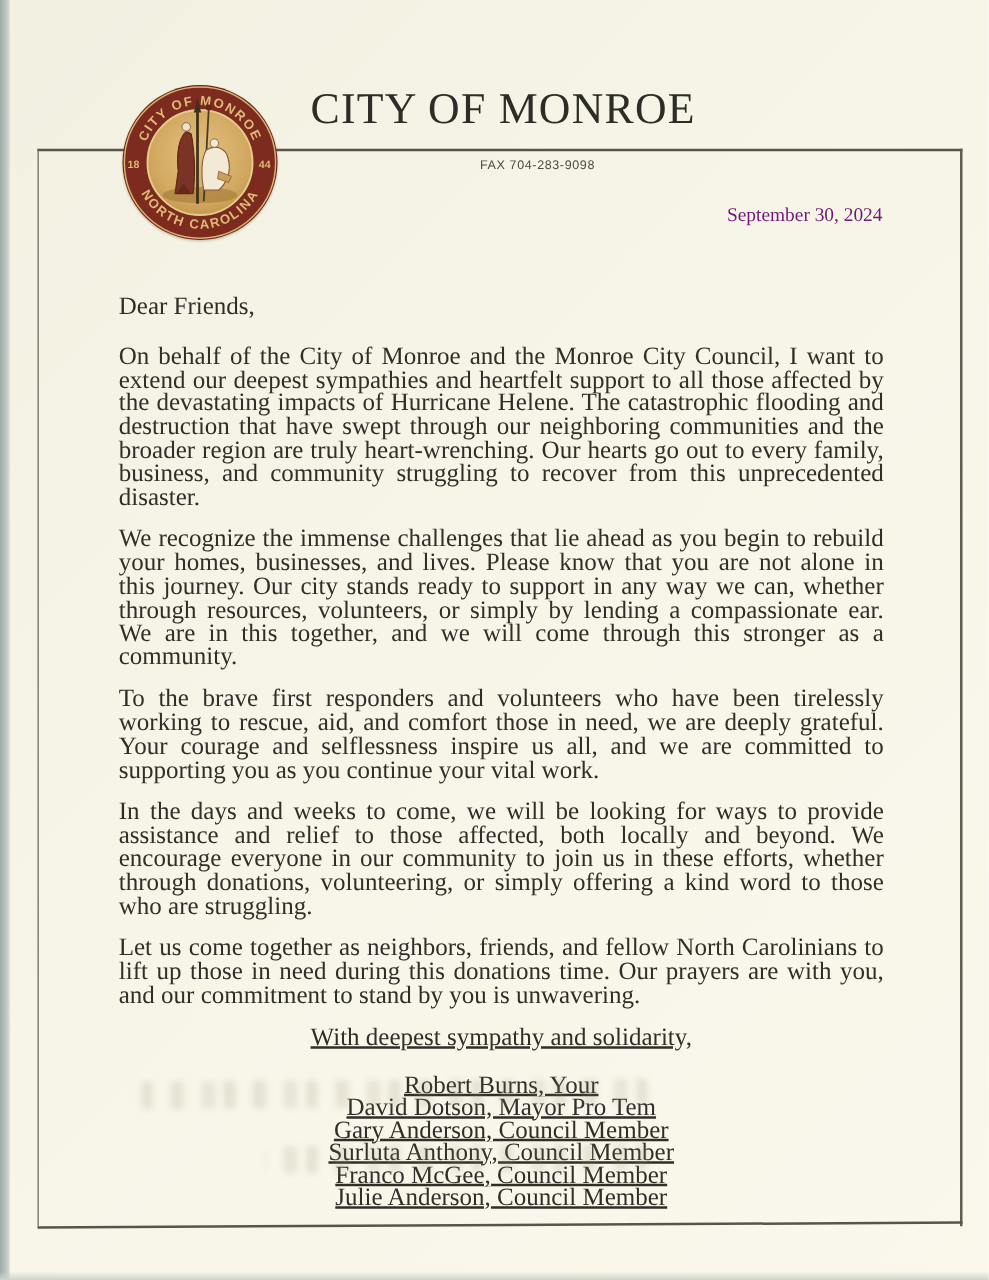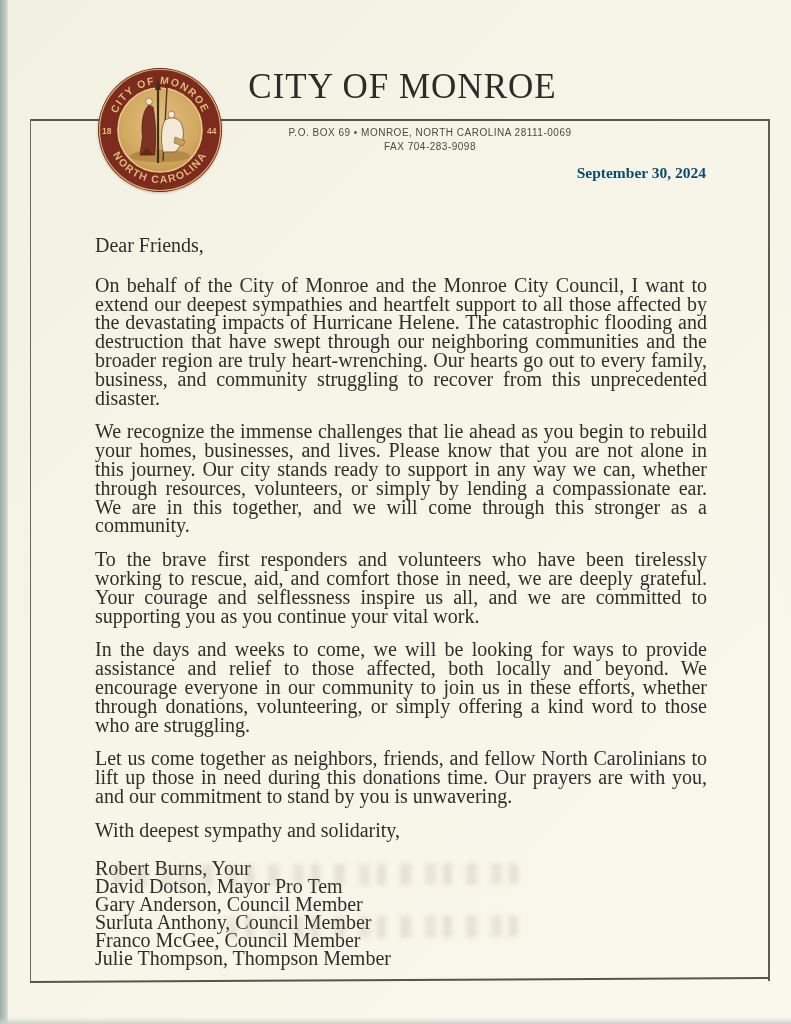--- a/index.html
+++ b/index.html
@@ -19,27 +19,27 @@
   .frame-right{left:768px;top:119px;width:2px;height:862px;background:#5f5d50;}
   .frame-bottom{left:30px;top:979px;width:740px;height:2px;transform:rotate(-0.3deg);}
   
   .seal{position:absolute;left:97px;top:67px;width:126px;height:126px;z-index:3;
     filter:drop-shadow(0.5px 1px 1px rgba(60,40,20,.25));}
   .title{position:absolute;left:14px;top:67px;width:777px;text-align:center;
     font-size:35px;letter-spacing:1px;color:#2e2c27;font-weight:400;z-index:2;}
   .addr{position:absolute;left:130px;top:126px;width:600px;text-align:center;
     font-family:"Liberation Sans",sans-serif;font-size:10px;letter-spacing:.5px;
     color:#4c4a42;line-height:14px;z-index:2;}
-  .date{position:absolute;right:85px;top:164px;font-size:15.5px;color:#0c4a6e;font-weight:bold;}
+  .date{position:absolute;right:85px;top:164px;font-size:15.5px;color:#701a75;}
   
   .letter-body{position:absolute;left:95px;top:236px;width:612px;
     font-size:20px;line-height:18.8px;color:#302e29;}
   .salutation{margin:0 0 21px 0;}
   .letter-body p{margin:0 0 15px 0;text-align:justify;}
-  .closing-block{margin-top:0;}
+  .closing-block{margin-top:0;text-align:center;text-decoration:underline;}
   .closing{margin:0 0 19px 0;}
   .signatory{line-height:18px;}
   
   .smudge{position:absolute;filter:blur(2.6px);opacity:.45;transform:scaleX(-1) rotate(.4deg);}
   .smudge .bar{height:22px;border-radius:5px;
     background:repeating-linear-gradient(90deg,
       rgba(148,138,116,.42) 0 9px, rgba(148,138,116,0) 9px 16px,
       rgba(148,138,116,.34) 16px 27px, rgba(148,138,116,0) 27px 41px,
       rgba(148,138,116,.40) 41px 52px, rgba(148,138,116,0) 52px 66px);}
   .smudge-1{left:112px;top:864px;width:406px;}
@@ -90,42 +90,41 @@
       <circle cx="52" cy="34.5" r="3.4" fill="#efe4cc" stroke="#8a5a32" stroke-width="0.7"></circle>
       <path d="M68,53 C76,48 84,52 85.5,60 C88.5,70 84,80 78,85 L66,85 C63.5,73 64,60 68,53 Z" fill="#f2ead6" stroke="#8a5a32" stroke-width="0.9"></path>
       <circle cx="74.5" cy="47.5" r="3.4" fill="#f2ead6" stroke="#8a5a32" stroke-width="0.7"></circle>
       <path d="M78,70 L88,74 L86,79 L77,76 Z" fill="#caa158" stroke="#8a5a32" stroke-width="0.6"></path>
       <path d="M44,88 L50,80 L56,88 Z" fill="#59230f" opacity="0.6"></path>
     </g>
   </svg>
 
   <div class="title">CITY OF MONROE</div>
   <div class="addr">
-    <div>P.O. BOX 69   •   MONROE, NORTH CAROLINA 28111-0069</div>
     <div>FAX 704-283-9098</div>
   </div>
 
   <div class="date">September 30, 2024</div>
 
   <div class="letter-body">
     <div class="salutation">Dear Friends,</div>
     <p>On behalf of the City of Monroe and the Monroe City Council, I want to extend our deepest sympathies and heartfelt support to all those affected by the devastating impacts of Hurricane Helene. The catastrophic flooding and destruction that have swept through our neighboring communities and the broader region are truly heart-wrenching. Our hearts go out to every family, business, and community struggling to recover from this unprecedented disaster.</p>
     <p>We recognize the immense challenges that lie ahead as you begin to rebuild your homes, businesses, and lives. Please know that you are not alone in this journey. Our city stands ready to support in any way we can, whether through resources, volunteers, or simply by lending a compassionate ear. We are in this together, and we will come through this stronger as a community.</p>
     <p>To the brave first responders and volunteers who have been tirelessly working to rescue, aid, and comfort those in need, we are deeply grateful. Your courage and selflessness inspire us all, and we are committed to supporting you as you continue your vital work.</p>
     <p>In the days and weeks to come, we will be looking for ways to provide assistance and relief to those affected, both locally and beyond. We encourage everyone in our community to join us in these efforts, whether through donations, volunteering, or simply offering a kind word to those who are struggling.</p>
     <p>Let us come together as neighbors, friends, and fellow North Carolinians to lift up those in need during this donations time.  Our prayers are with you, and our commitment to stand by you is unwavering.</p>
 
     <div class="closing-block">
       <div class="closing">With deepest sympathy and solidarity,</div>
       <div class="signatory">Robert Burns, Your</div>
       <div class="signatory">David Dotson, Mayor Pro Tem</div>
       <div class="signatory">Gary Anderson, Council Member</div>
       <div class="signatory">Surluta Anthony, Council Member</div>
       <div class="signatory">Franco McGee, Council Member</div>
-      <div class="signatory">Julie Thompson, Thompson Member</div>
+      <div class="signatory">Julie Anderson, Council Member</div>
     </div>
   </div>
 
   <div class="smudge smudge-1">
       <div class="bar"></div>
     </div>
   <div class="smudge smudge-2">
       <div class="bar"></div>
     </div>
 

